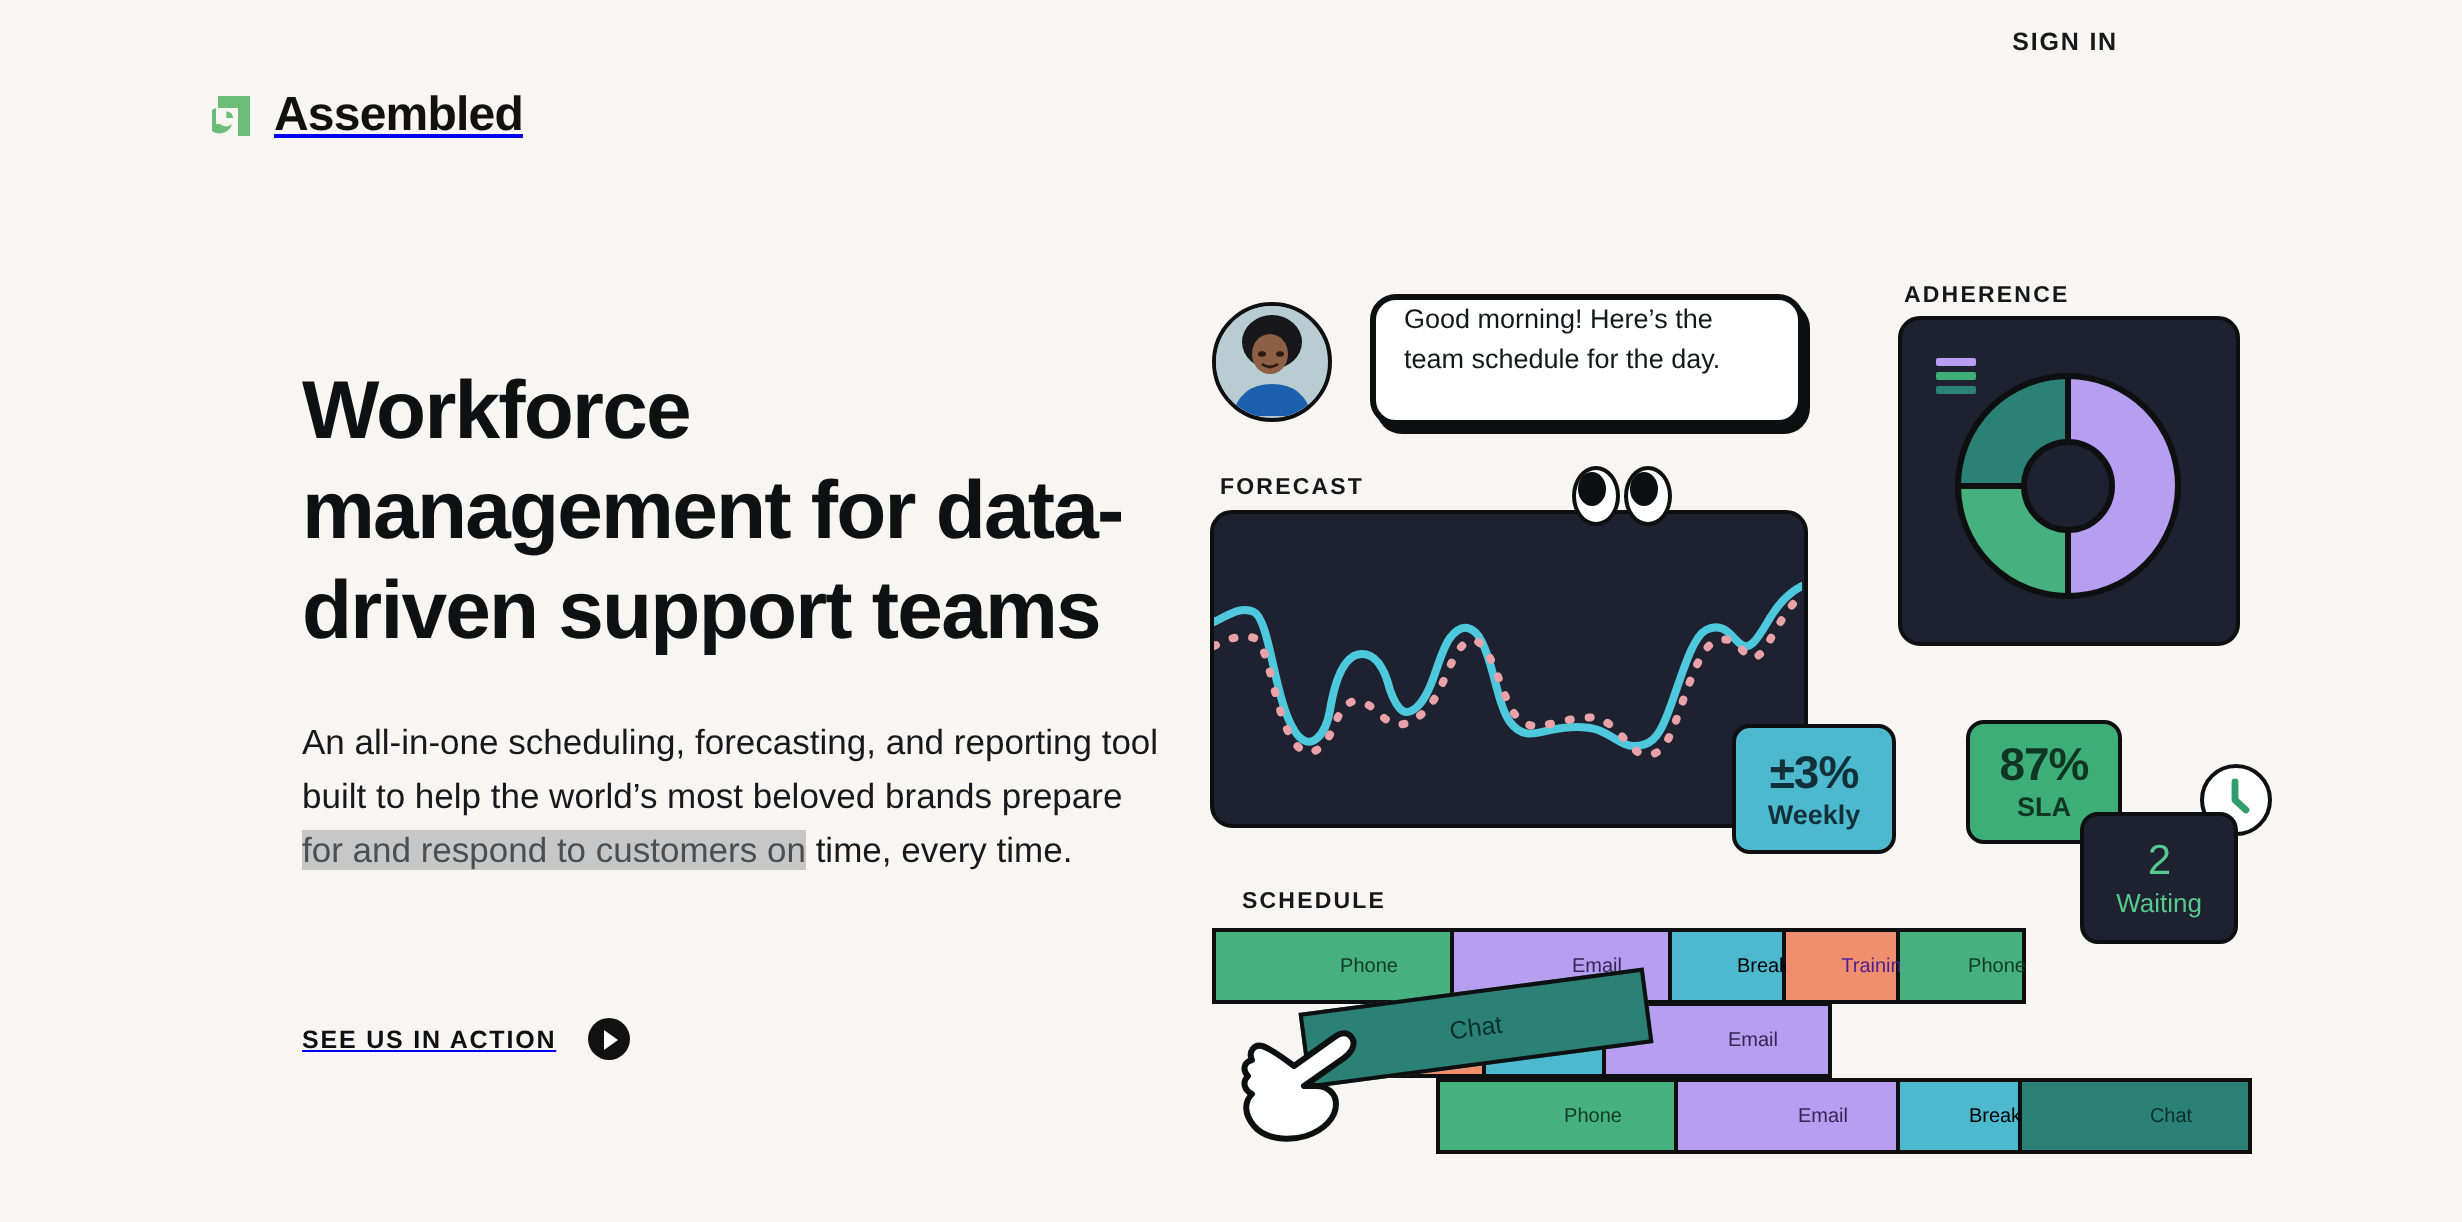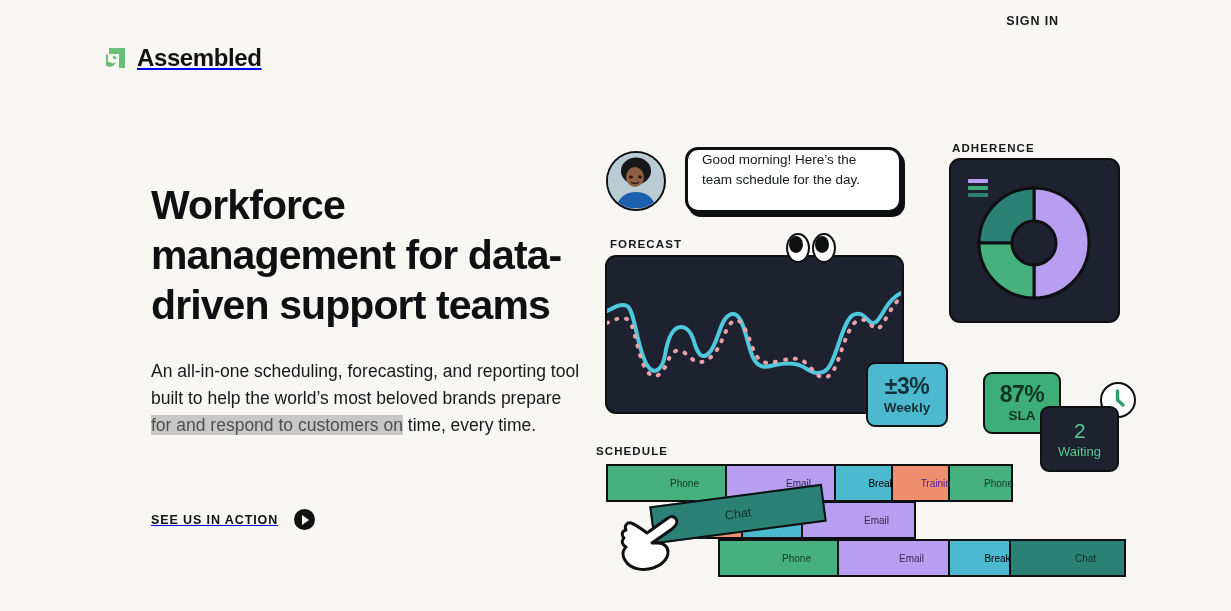--- a/index.html
+++ b/index.html
@@ -100,21 +100,21 @@
   }
 
   .badge {
     position: absolute; border: 2.5px solid #0e0f11; border-radius: 9px;
     display: flex; flex-direction: column; align-items: center; justify-content: center;
   }
   .badge .big { font-size: 23px; font-weight: bold; line-height: 25px; letter-spacing: -0.5px; }
   .badge .small { font-size: 13.5px; font-weight: bold; line-height: 17px; }
 
   .badge-weekly { left: 866px; top: 362px; width: 82px; height: 65px; background: #4cb9cf; color: #12303a; }
-  .badge-sla    { left: 983px; top: 372px; width: 78px; height: 62px; background: #3eae79; color: #103525; }
+  .badge-sla    { left: 983px; top: 360px; width: 78px; height: 62px; background: #3eae79; color: #103525; }
   .badge-wait   { left: 1040px; top: 406px; width: 79px; height: 66px; background: #1e2230; color: #57c98f; }
   .badge-wait .big { font-size: 21px; font-weight: normal; }
   .badge-wait .small { font-weight: normal; font-size: 13px; }
 
   .clock {
     position: absolute; left: 1100px; top: 382px; width: 36px; height: 36px;
     background: #fff; border: 2.5px solid #0e0f11; border-radius: 50%;
   }
 
   .sched-row { position: absolute; display: flex; border: 2.5px solid #0e0f11; }
@@ -237,21 +237,21 @@
     <div class="clock">
       <svg width="31" height="31" viewBox="0 0 31 31">
         <path d="M15.5 7 L15.5 16 L21 21" stroke="#2f9e6b" stroke-width="3.4" fill="none" stroke-linecap="round" stroke-linejoin="round"></path>
       </svg>
     </div>
     <div class="badge badge-wait">
       <span class="big">2</span>
       <span class="small">Waiting</span>
     </div>
 
-    <div class="lbl" style="left:596px; top:445px;">SCHEDULE</div>
+    <div class="lbl" style="left:621px; top:445px;">SCHEDULE</div>
     <div id="schedule-rows">
         <div class="sched-row" style="left: 606px; top: 464px; height: 38px;">
           <div class="seg c-phone" style="width: 119px;">Phone</div>
           <div class="seg c-email" style="width: 109px;">Email</div>
           <div class="seg c-break" style="width: 57px;">Break</div>
           <div class="seg c-training" style="width: 57px;">Training</div>
           <div class="seg c-phone" style="width: 61px;">Phone</div>
         </div>
         <div class="sched-row" style="left: 684px; top: 501px; height: 38px;">
           <div class="seg c-training" style="width: 57px;">Training</div>

